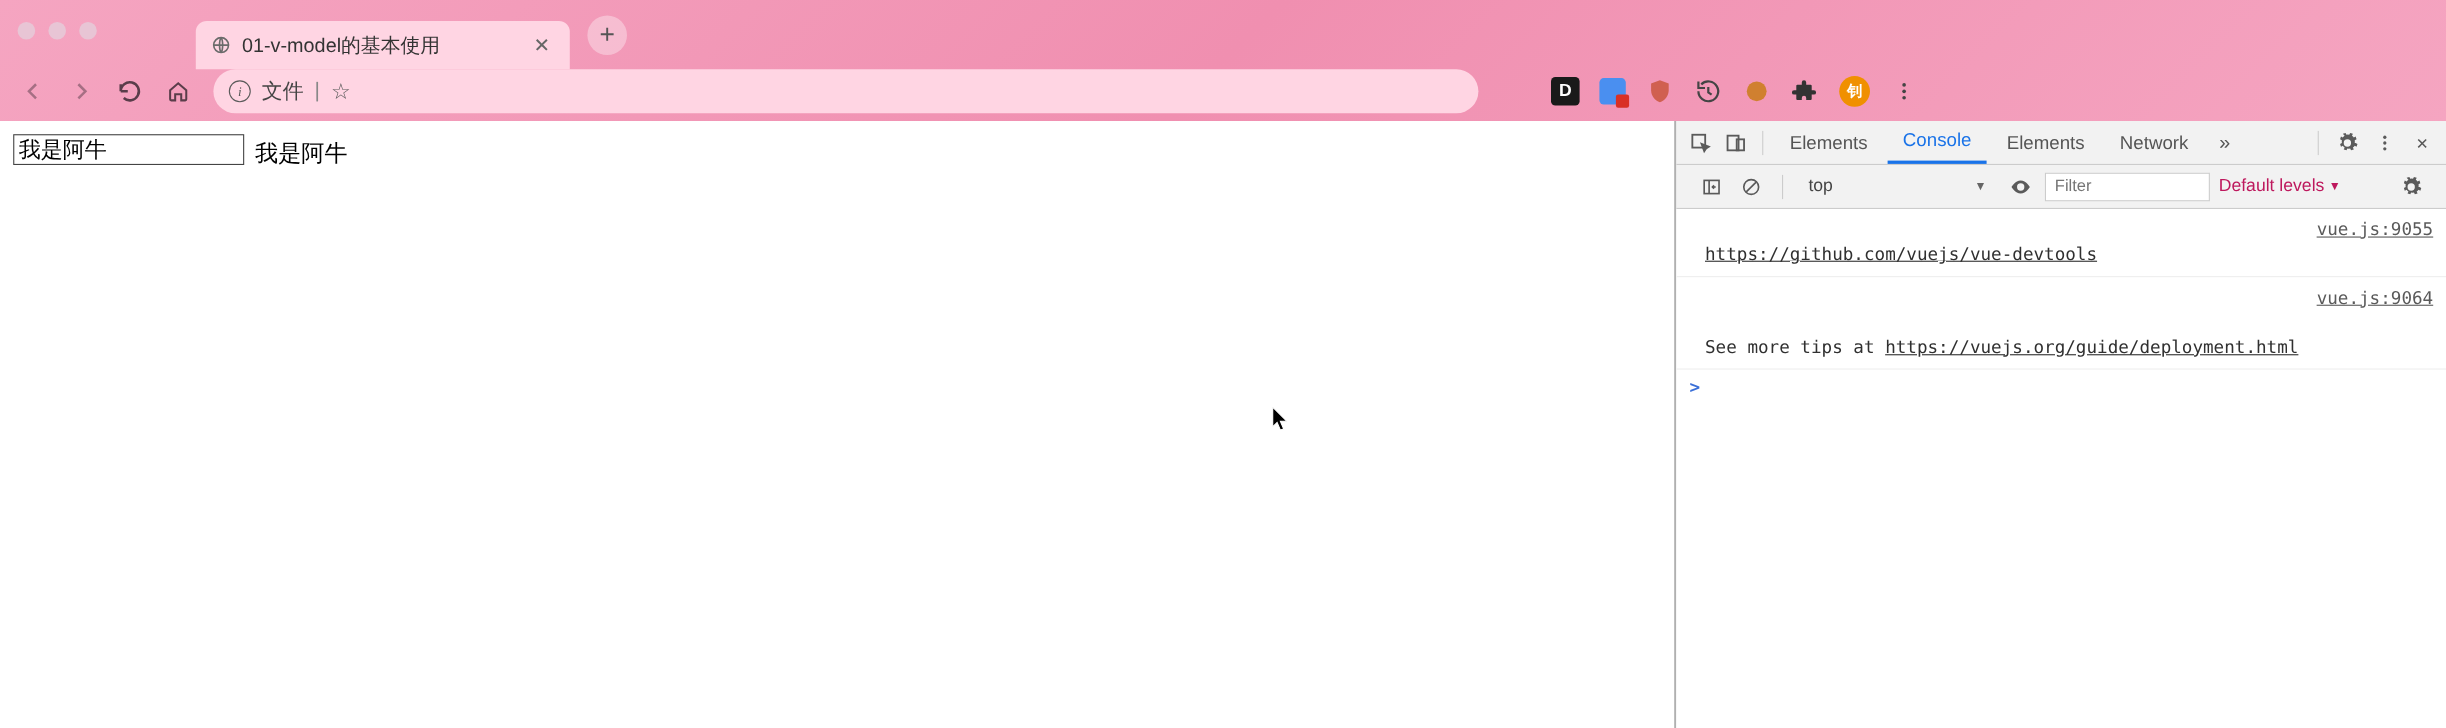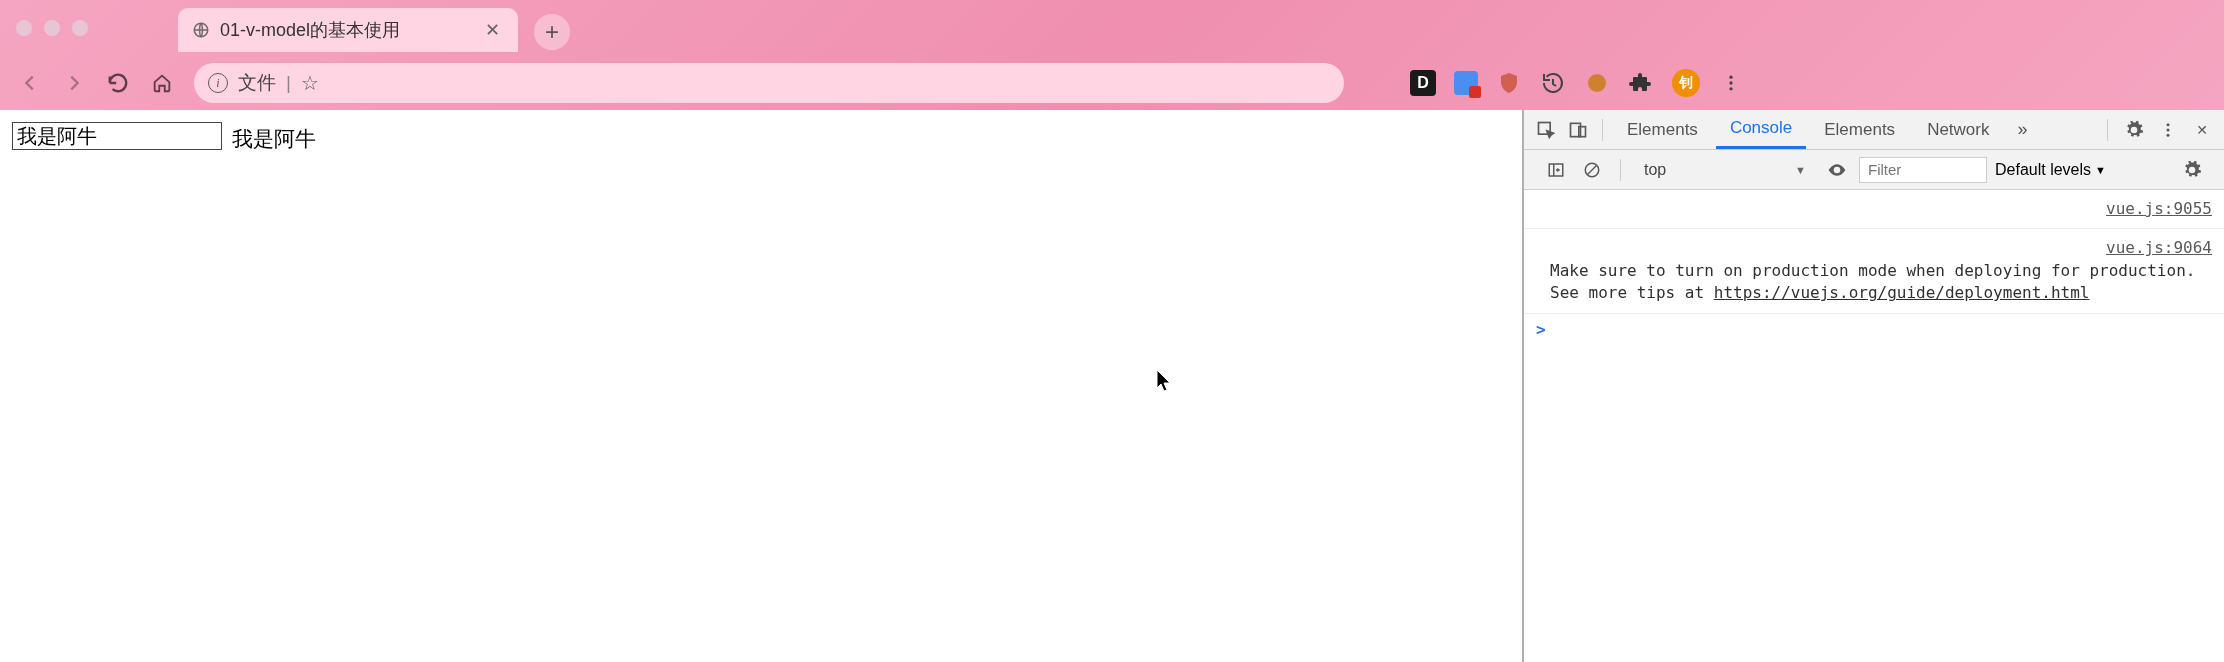--- a/index.html
+++ b/index.html
@@ -3,21 +3,21 @@
 <meta charset="utf-8">
 <style>
 * { box-sizing: border-box; margin: 0; padding: 0; }
 body { font-family: -apple-system, BlinkMacSystemFont, "Segoe UI", Arial, sans-serif; font-size: 14px; width: 2224px; height: 662px; overflow: hidden; }
 
 
 .browser-chrome { background: linear-gradient(135deg, #f5a5c1, #f08fb0, #f5a5c1); height: 110px; }
 .tab-strip { display: flex; align-items: center; height: 56px; padding-left: 16px; }
 .traffic-lights { display: flex; gap: 12px; padding-right: 90px; }
 .traffic-light { width: 16px; height: 16px; border-radius: 50%; background: #e8c5d5; }
-.tab { background: #ffd5e3; border-radius: 10px 10px 0 0; display: flex; align-items: center; padding: 0 14px; height: 44px; gap: 10px; min-width: 340px; position: relative; top: 2px; }
+.tab { background: #ffd5e3; border-radius: 10px 10px 0 0; display: flex; align-items: center; padding: 0 14px; height: 44px; gap: 10px; min-width: 340px; position: relative; top: 13px; }
 .tab .globe { width: 18px; height: 18px; color: #6b6b6b; }
 .tab .title { font-size: 18px; color: #333; flex: 1; }
 .tab .close { color: #666; font-size: 18px; cursor: pointer; padding: 0 4px; }
 .new-tab { width: 36px; height: 36px; border-radius: 50%; background: rgba(255,255,255,0.35); display: flex; align-items: center; justify-content: center; margin-left: 16px; color: #555; font-size: 24px; position: relative; top: 4px; }
 
 .toolbar { display: flex; align-items: center; height: 54px; padding: 0 12px; gap: 8px; }
 .nav-btn { width: 36px; height: 36px; border-radius: 50%; display: flex; align-items: center; justify-content: center; color: #5a3d4a; cursor: pointer; }
 .nav-btn.disabled { opacity: 0.5; }
 .addr-bar { flex: 1; background: #ffd5e3; border-radius: 22px; height: 40px; display: flex; align-items: center; padding: 0 14px; gap: 10px; max-width: 1150px; margin-left: 6px; }
 .addr-bar .info-icon { width: 20px; height: 20px; border: 1.5px solid #5a5a5a; border-radius: 50%; display: flex; align-items: center; justify-content: center; font-size: 12px; color: #5a5a5a; font-family: serif; font-style: italic; }
@@ -47,22 +47,22 @@
 .dt-divider { width: 1px; height: 22px; background: #ccc; margin: 0 6px; }
 .dt-tab { padding: 0 14px; height: 100%; display: flex; align-items: center; color: #555; font-size: 17px; cursor: pointer; }
 .dt-tab.active { color: #1a73e8; border-bottom: 3px solid #1a73e8; }
 .dt-more { color: #555; font-size: 18px; padding: 0 10px; }
 .dt-right { margin-left: auto; display: flex; align-items: center; gap: 6px; }
 
 .dt-subbar { display: flex; align-items: center; height: 40px; border-bottom: 1px solid #ccc; padding: 0 18px; gap: 8px; }
 .dt-subbar .context { display: flex; align-items: center; border: 1px solid transparent; padding: 2px 8px; min-width: 180px; font-size: 16px; color: #444; }
 .dt-subbar .context .dd { margin-left: auto; font-size: 11px; color: #666; }
 .dt-subbar .eye { color: #5a5a5a; }
-.dt-subbar input.filter { width: 128px; height: 26px; background: #fff; border: 1px solid #ccc; padding: 2px 8px; font-size: 15px; color: #888; }
-.dt-subbar .levels { font-size: 16px; color: #000000; display: flex; align-items: center; gap: 4px; }
+.dt-subbar input.filter { width: 150px; height: 26px; background: #fff; border: 1px solid #ccc; padding: 2px 8px; font-size: 15px; color: #888; }
+.dt-subbar .levels { font-size: 16px; color: #be185d; display: flex; align-items: center; gap: 4px; }
 
 .console-body { flex: 1; background: #fff; font-family: Menlo, Consolas, monospace; font-size: 16px; overflow-y: auto; }
 .log { padding: 8px 12px 8px 26px; border-bottom: 1px solid #eee; position: relative; color: #303030; line-height: 1.4; }
 .log .src { float: right; color: #5a5a5a; text-decoration: underline; }
 .log a { color: #303030; text-decoration: underline; }
 .prompt-line { padding: 6px 12px; color: #3a6fd8; font-family: Menlo, monospace; font-weight: bold; }
 
 .cursor { position: absolute; left: 1155px; top: 368px; font-size: 22px; color: #000; pointer-events: none; }
 svg { display: block; }
 </style>
@@ -234,25 +234,26 @@
         <svg width="20" height="20" viewBox="0 0 24 24" fill="#5a5a5a">
             <path d="M12 8a4 4 0 1 0 0 8 4 4 0 0 0 0-8zm9 4l2 1-1 3-2-1a8 8 0 0 1-2 2l1 2-3 1-1-2a8 8 0 0 1-3 0l-1 2-3-1 1-2a8 8 0 0 1-2-2l-2 1-1-3 2-1a8 8 0 0 1 0-3l-2-1 1-3 2 1a8 8 0 0 1 2-2L7 2l3-1 1 2a8 8 0 0 1 3 0l1-2 3 1-1 2a8 8 0 0 1 2 2l2-1 1 3-2 1a8 8 0 0 1 0 3z"></path>
           </svg>
       </div>
     </div>
 
     <div class="console-body">
       <div class="log">
         <span class="src">vue.js:9055</span>
         <br>
+        <a>https://github.com/vuejs/vue-devtools</a>
       </div>
       <div class="log">
         <span class="src">vue.js:9064</span>
         <br>
-        <span>Make sure to turn on production mode when deploying for production.</span><br>
+        <br>
         <span>See more tips at </span><a>https://vuejs.org/guide/deployment.html</a>
       </div>
       <div class="prompt-line">
         <span>&gt;</span>
       </div>
     </div>
   </div>
 </div>
 
 <div class="cursor">

